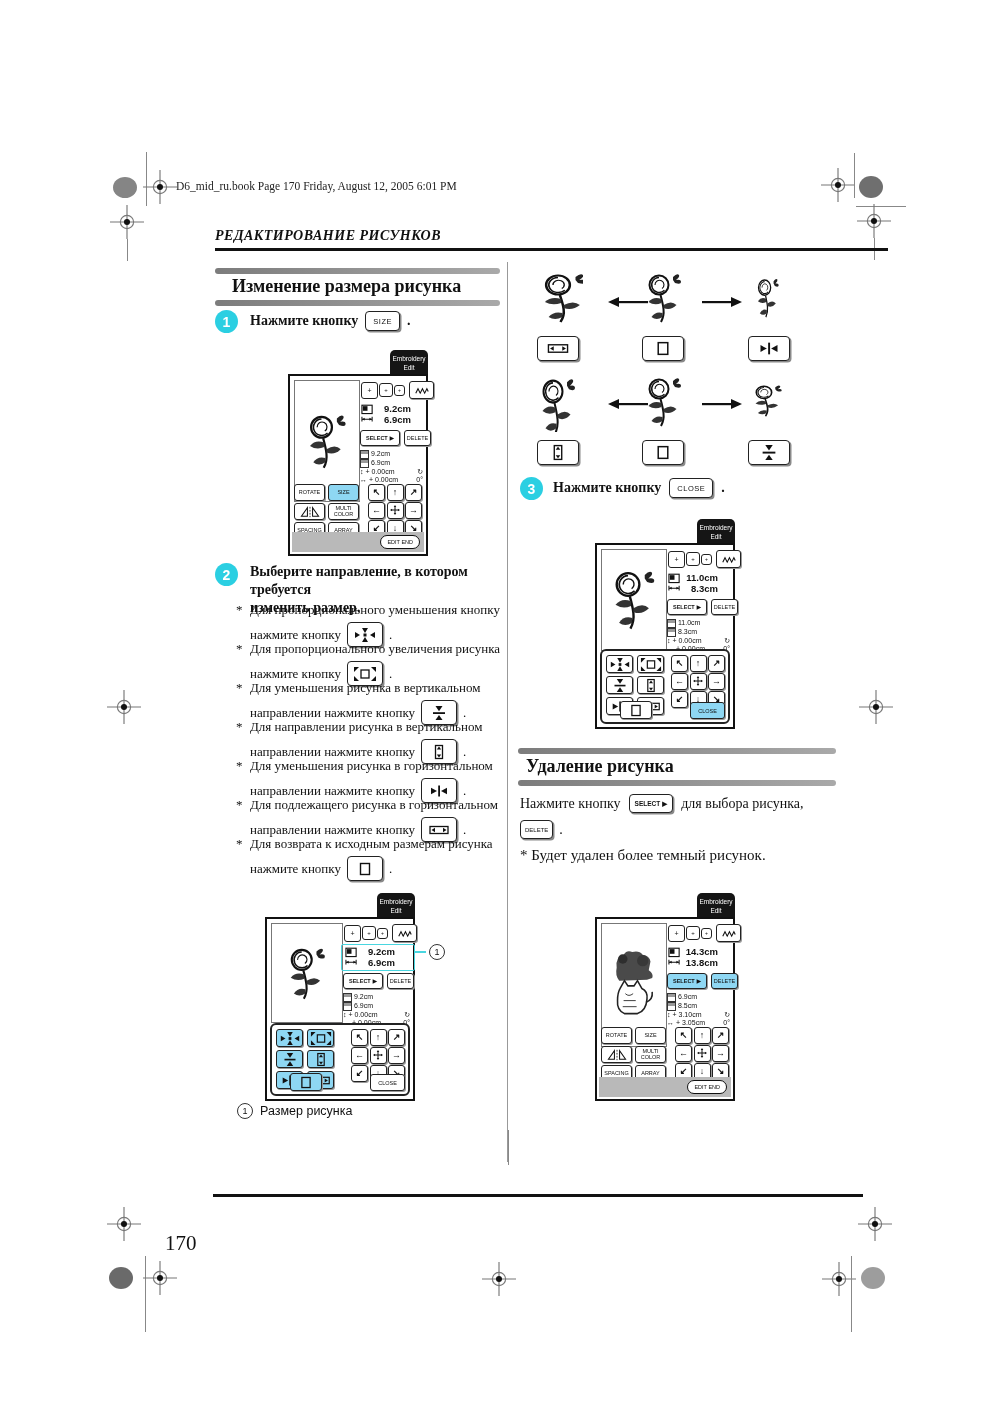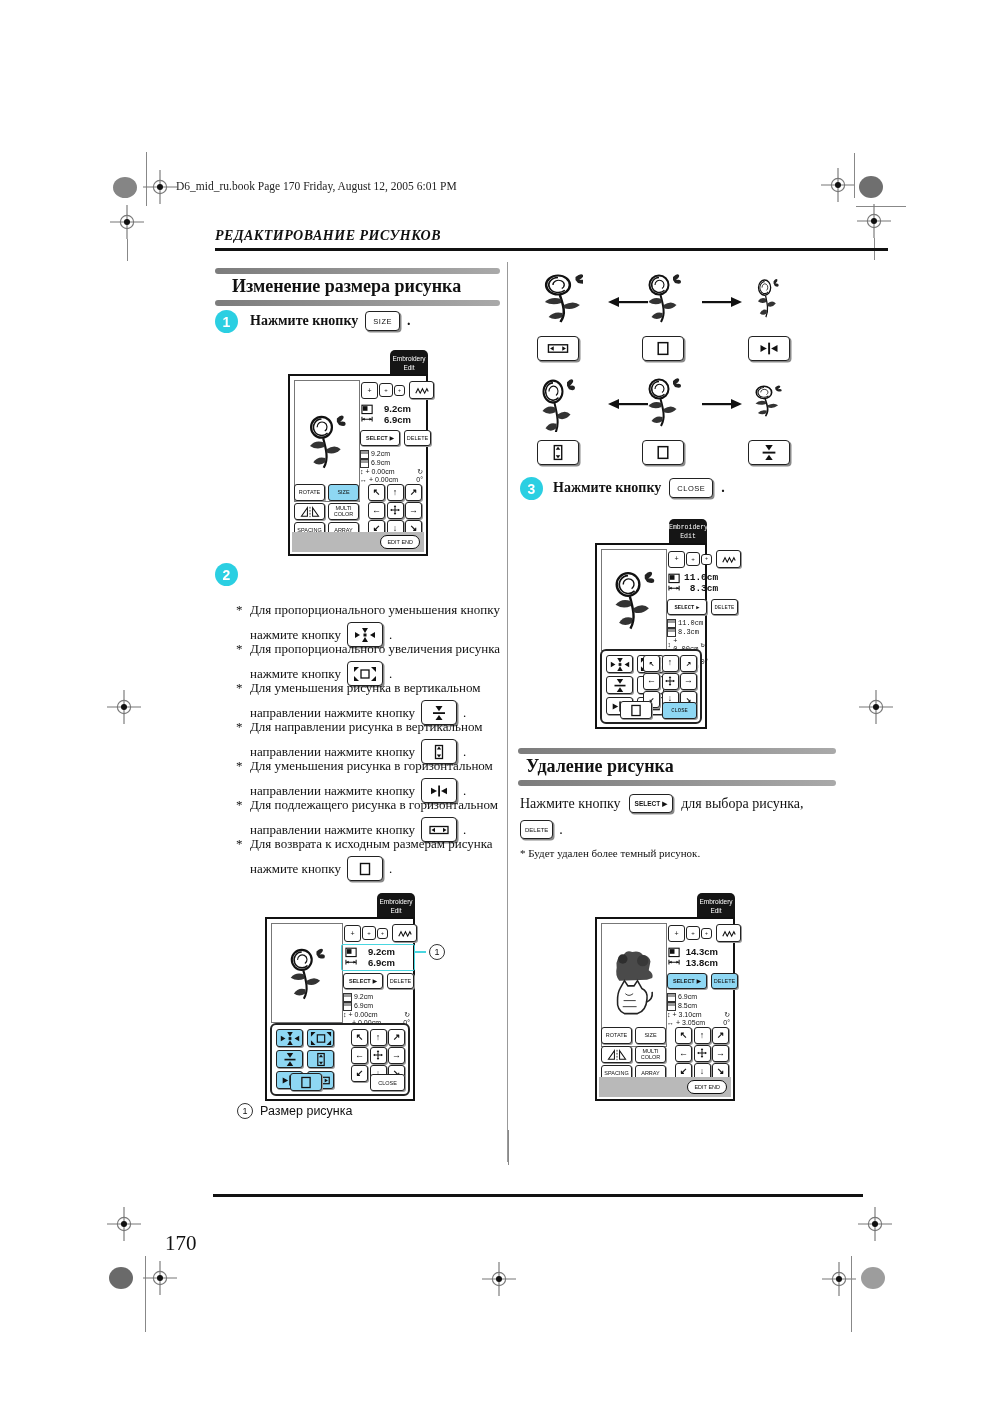--- a/index.html
+++ b/index.html
@@ -370,20 +370,24 @@
             <span>↘</span>
           </div>
       </div>
       <div class="gbar">
         <div class="editend">EDIT END</div>
       </div>
     </div>
   </div>
 
   <div class="abs stepcirc" style="left:215px;top:563px;">2</div>
+  <div class="abs steptxt" style="left:250px;top:563px;width:260px;">
+    <div>Выберите направление, в котором требуется</div>
+    <div>изменить размер.</div>
+  </div>
 
   <div class="bullet" style="top:602px;">
     <span class="star">*</span>
     <div class="bl1">Для пропорционального уменьшения кнопку</div>
     <div class="bl2">
         <span>нажмите кнопку</span>
       <span class="kbtn ibtn">
           <svg width="24" height="16">
             <use href="#sym-shrink-prop"></use>
           </svg>
@@ -684,21 +688,21 @@
 
   <div class="abs stepcirc" style="left:520px;top:477px;">3</div>
   <div class="abs" style="left:553px;top:478px;display:flex;align-items:center;gap:8px;">
     <span class="steptxt">Нажмите кнопку</span>
     <span class="kbtn tbtn">
         <span>CLOSE</span>
       </span>
     <span class="steptxt">.</span>
   </div>
 
-  <div class="screen" style="left:595px;top:519px;width:112px;height:206px;font-family:Liberation Mono, monospace;">
+  <div class="screen" style="left:595px;top:519px;width:140px;height:206px;">
     <div class="tab">
       <span>Embroidery</span>
         <span>Edit</span>
     </div>
     <div class="frame" style="height:182px;">
       <div class="preview" style="width:64px;height:100px;">
         <svg width="48" height="62">
             <use href="#sym-rose"></use>
           </svg>
       </div>
@@ -844,21 +848,21 @@
           <span>▶</span>
         </span>
       <span>для выбора рисунка,</span>
     </div>
     <div style="display:flex;align-items:center;gap:6px;font-size:14px;margin-top:7px;">
       <span class="kbtn delinline">
           <span>DELETE</span>
         </span>
       <span>.</span>
     </div>
-    <div style="font-size:11px;margin-top:8px;">*  Будет удален более темный рисунок.</div>
+    <div style="font-size:15px;margin-top:8px;">*  Будет удален более темный рисунок.</div>
   </div>
 
   <div class="screen" style="left:595px;top:893px;width:140px;height:204px;">
     <div class="tab">
       <span>Embroidery</span>
         <span>Edit</span>
     </div>
     <div class="frame" style="height:180px;">
       <div class="preview" style="width:64px;height:122px;">
         <svg width="52" height="74">

